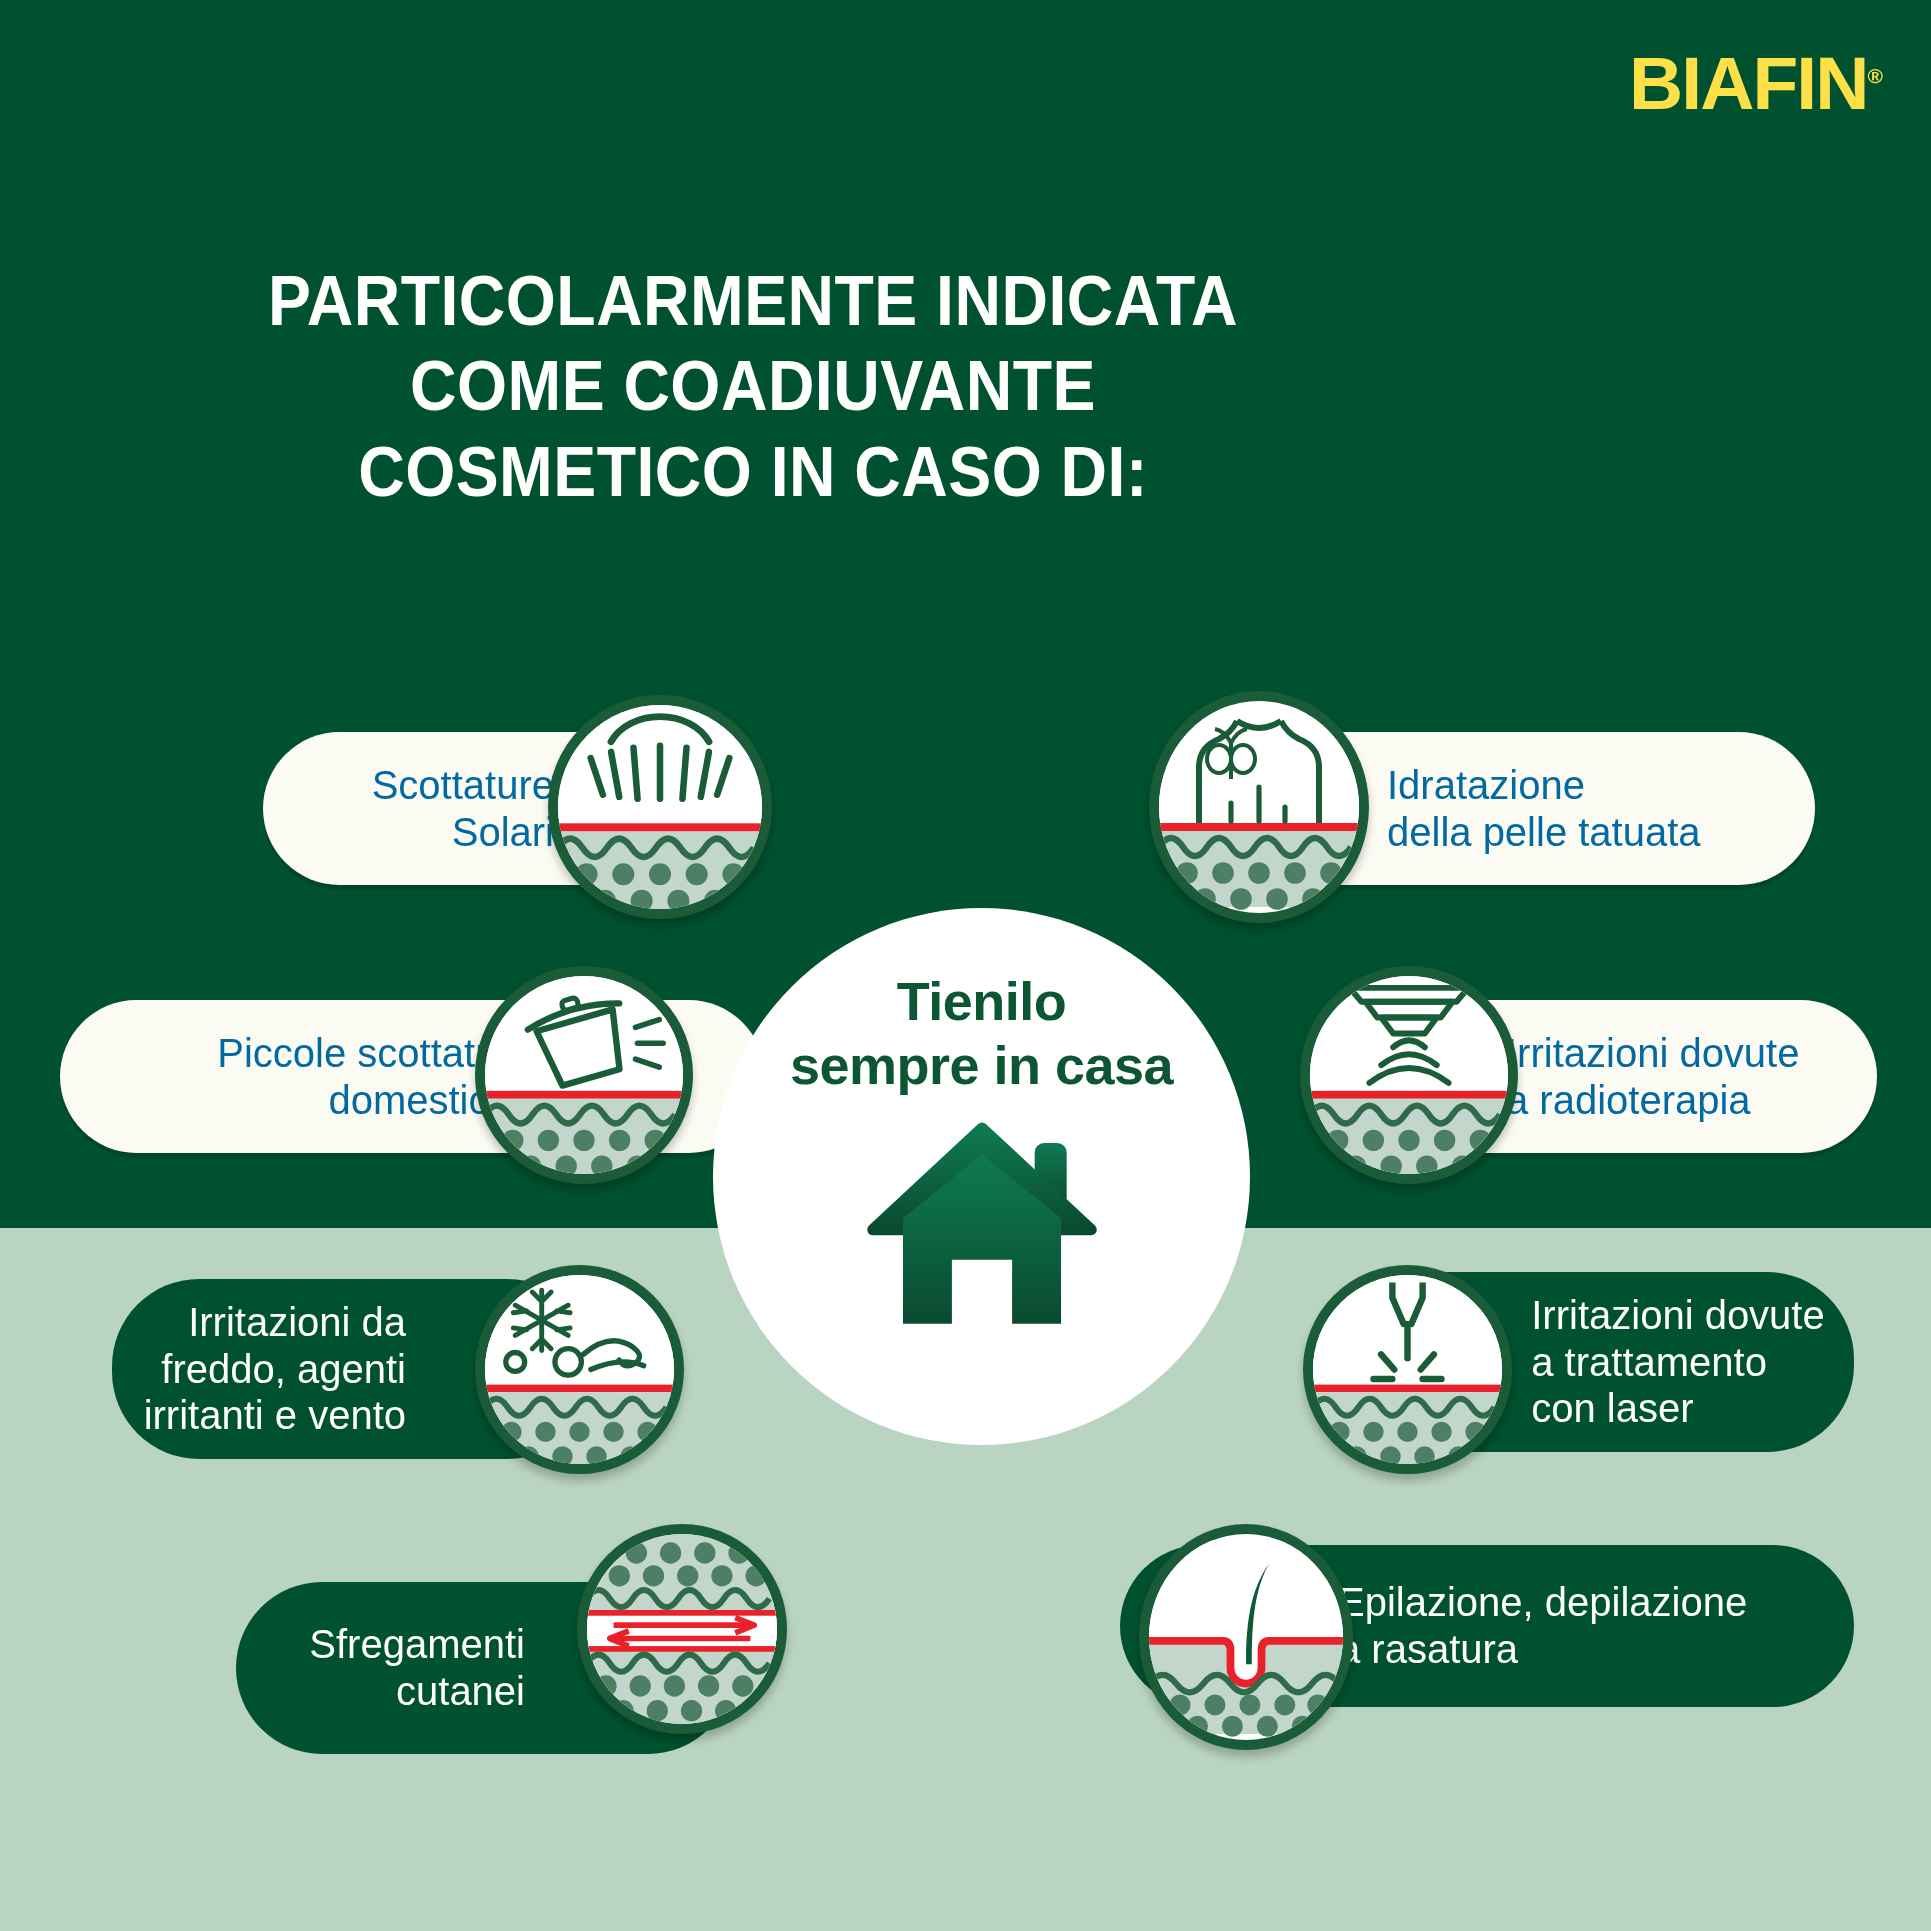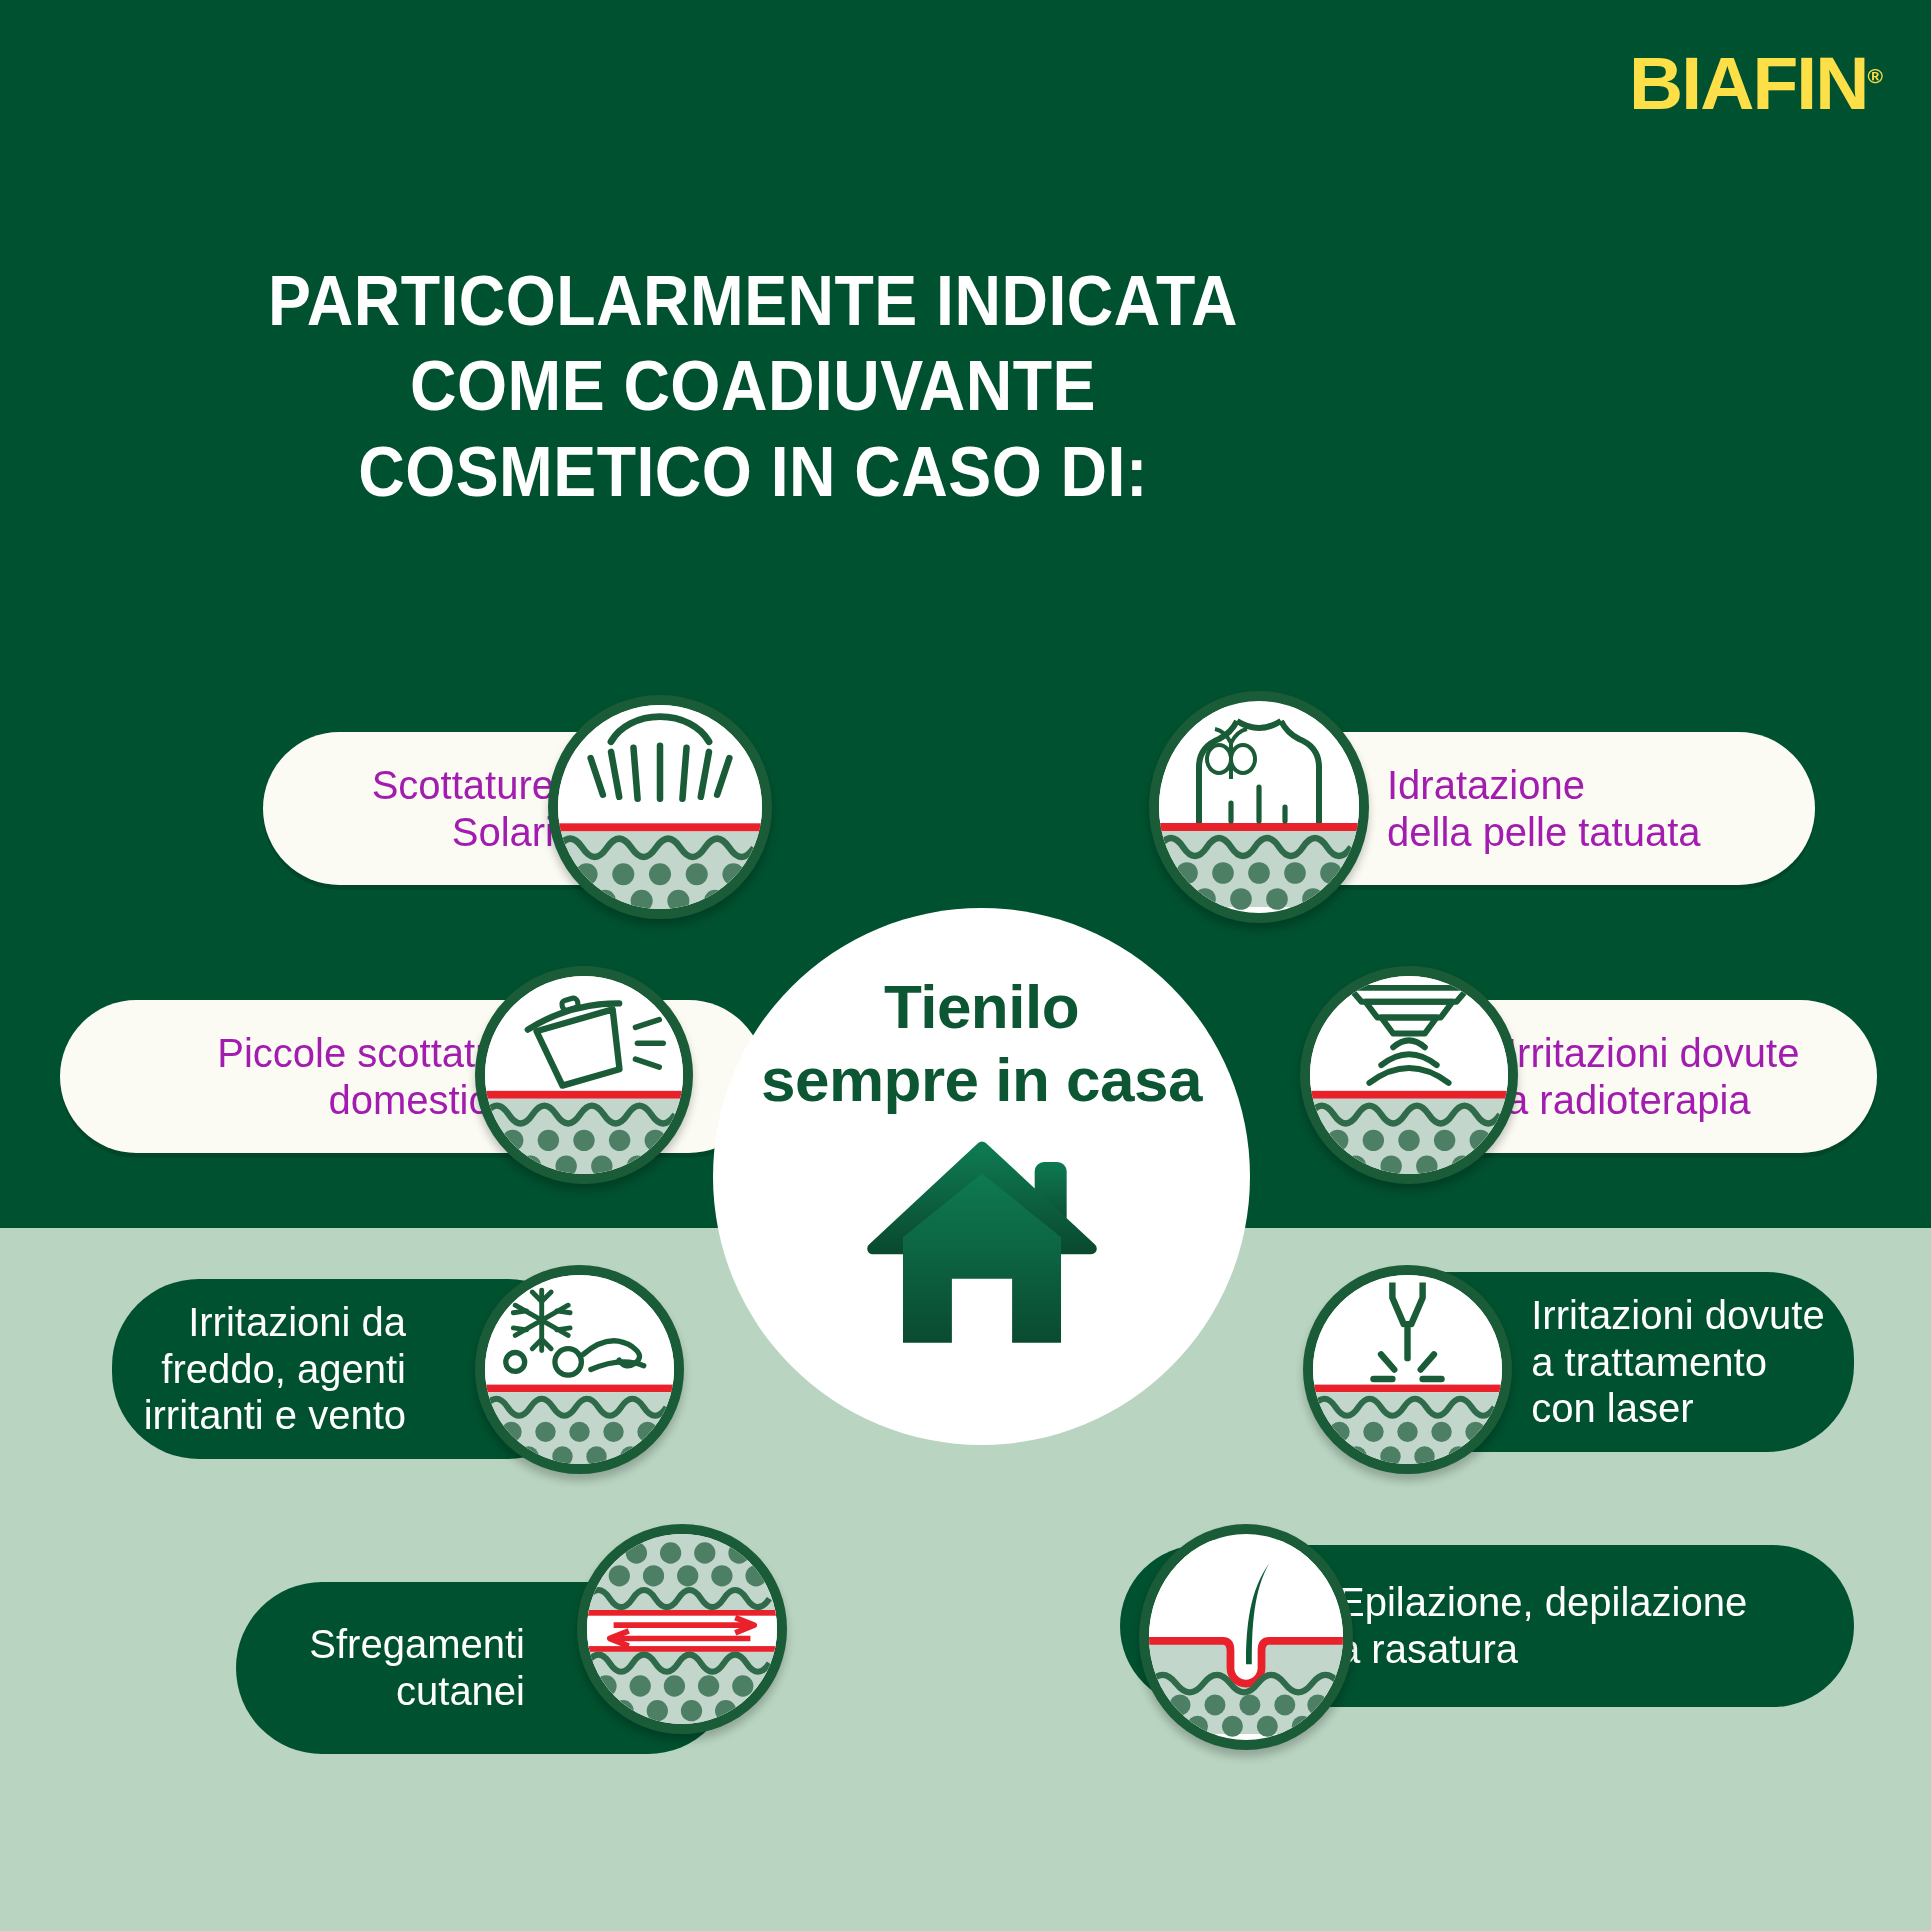--- a/index.html
+++ b/index.html
@@ -80,21 +80,21 @@
     line-height: 1.17;
     font-weight: normal;
     white-space: pre-line;
   }
 
   
   .pill.cream {
     background: #FBFBF4;
     box-shadow: 0 4.8px 0 rgba(0,0,0,0.12);
   }
-  .pill.cream .label { color: #a21caf; }
+  .pill.cream .label { color: #0369a1; }
 
   
   .pill.darkgreen {
     background: #00512F;
   }
   .pill.darkgreen .label { color: #FFFFFF; }
 
   
   .badge {
     position: absolute;
@@ -119,21 +119,21 @@
     flex-direction: column;
     align-items: center;
     z-index: 6;
   }
   #center-text {
     margin-top: 62px;
     text-align: center;
     color: #0C5634;
     font-family: "Liberation Sans", sans-serif;
     font-weight: bold;
-    font-size: 62px;
+    font-size: 54px;
     line-height: 1.18;
     letter-spacing: -0.5px;
     white-space: pre-line;
   }
   #center-house {
     margin-top: 15.4px;
     width: 270px;
     height: 222px;
   }
 </style>

